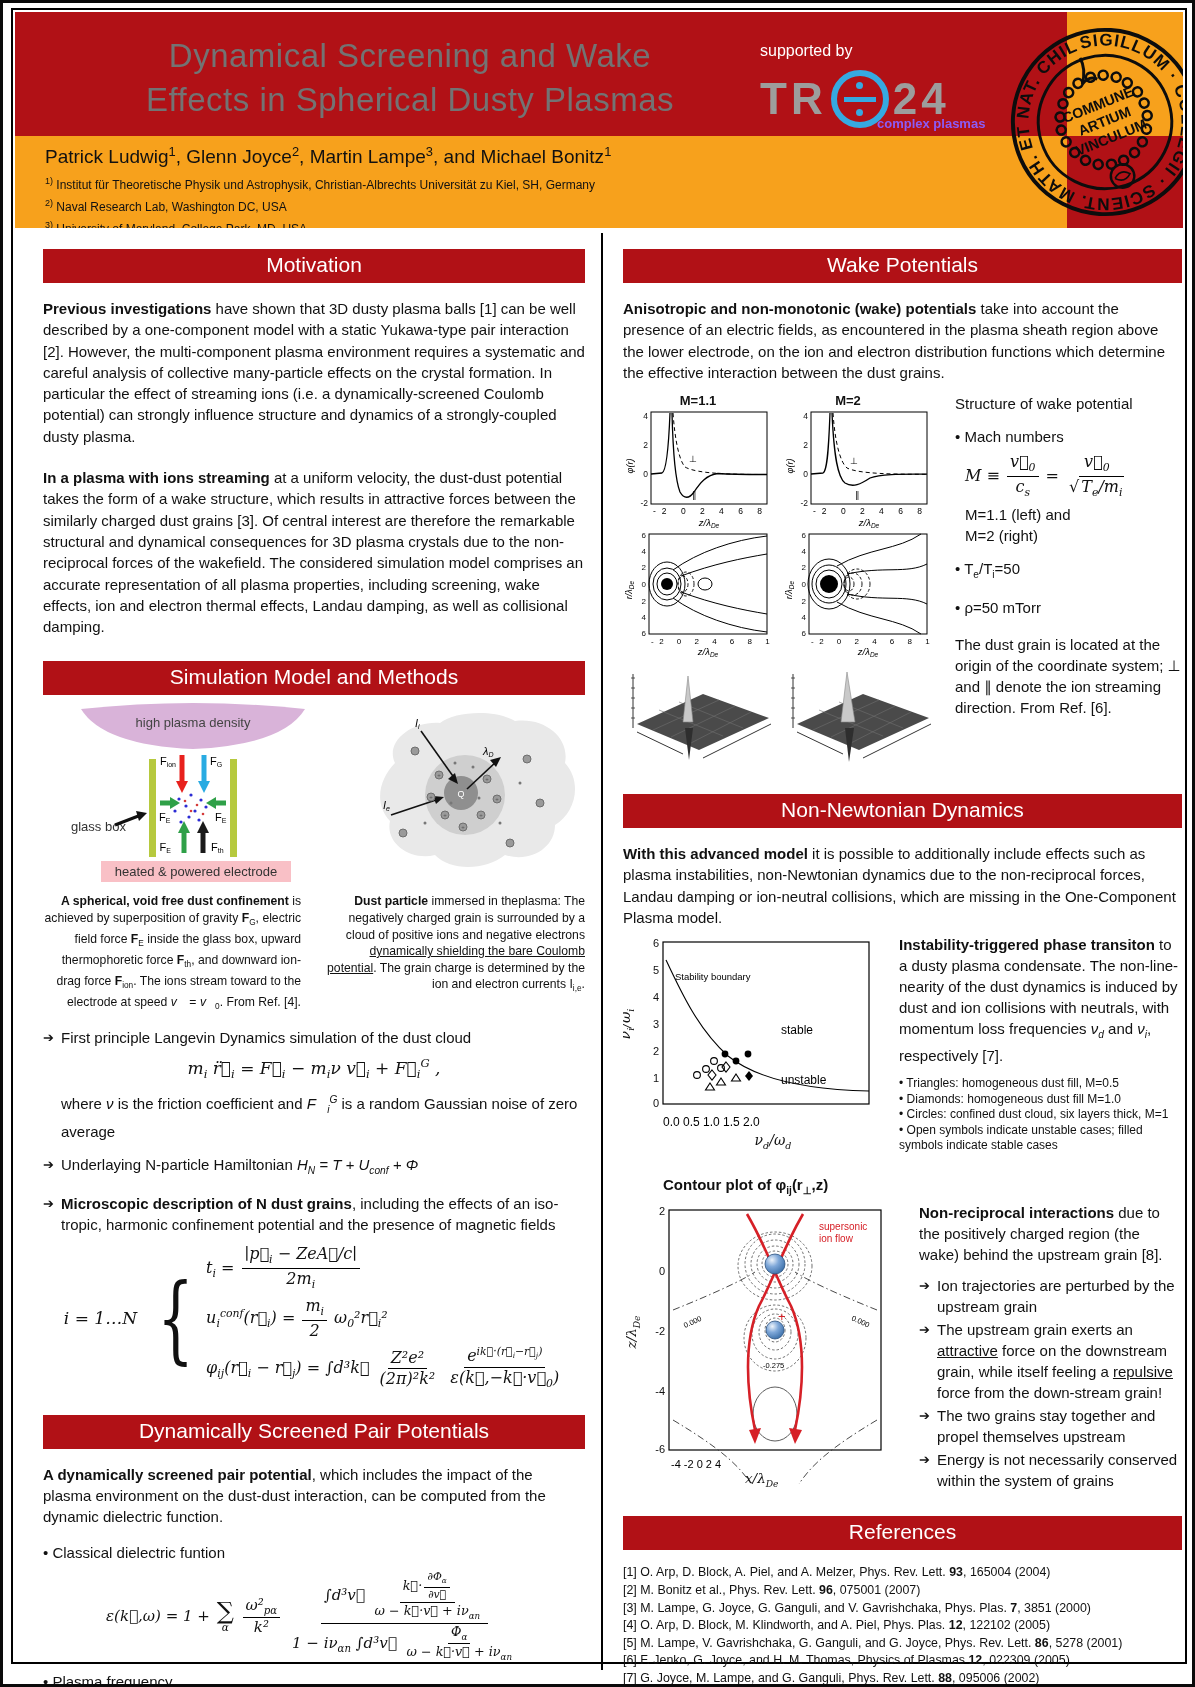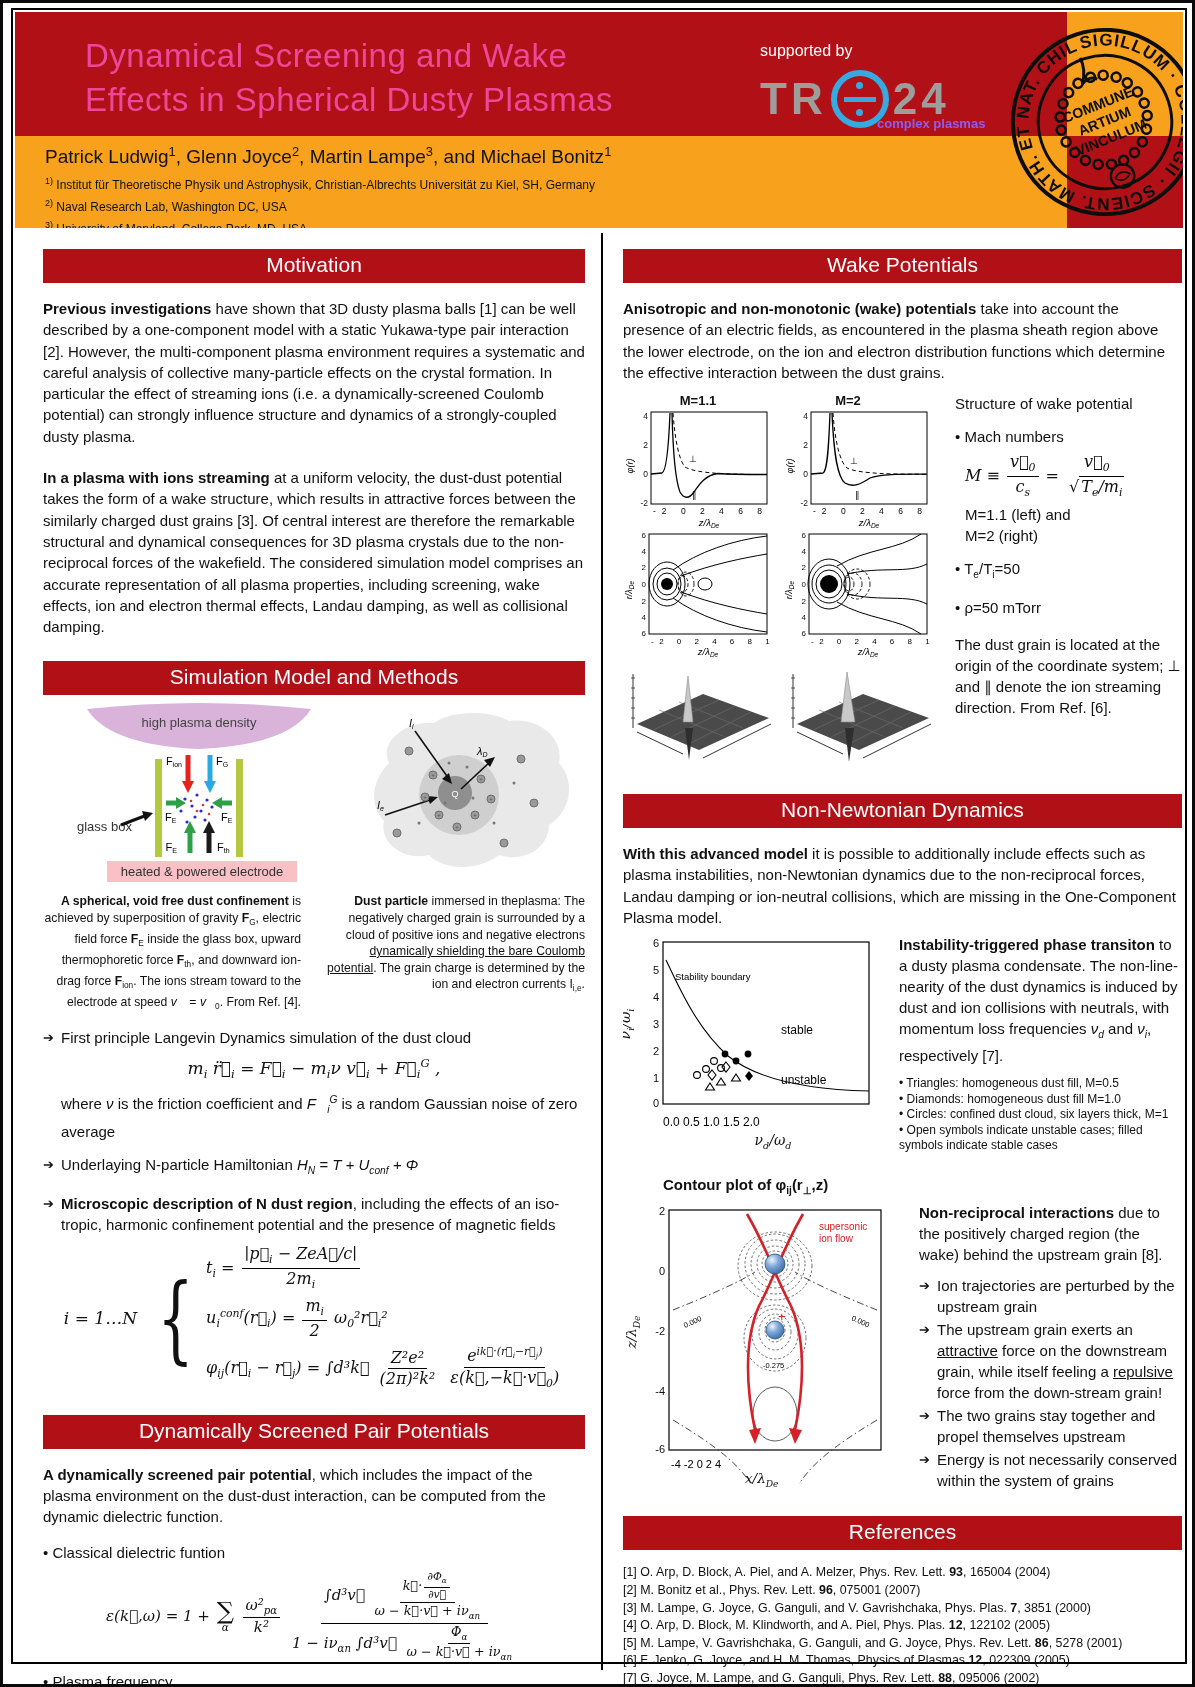--- a/index.html
+++ b/index.html
@@ -8,21 +8,21 @@
   .frame{position:absolute;left:8px;top:5px;width:1172px;height:1652px;border:2px solid #000;}
   
   .header{position:relative;height:216px;margin:2px;overflow:hidden;}
   .hd-cell{position:absolute;}
   .hd-tl{left:0;top:0;width:1052px;height:124px;}
   .hd-bl{left:0;top:124px;width:1052px;height:92px;}
   .hd-tr{left:1052px;top:0;right:0;height:124px;}
   .hd-br{left:1052px;top:124px;right:0;height:92px;}
   .bg-red{background:#b11116;}
   .bg-orange{background:#f7a11c;}
-  .title{position:absolute;left:70px;top:22px;width:650px;text-align:left;color:#ec4899;
+  .title{position:absolute;left:70px;top:22px;width:650px;text-align:center;color:#737373;
          font-size:33px;line-height:44px;font-weight:500;letter-spacing:.5px;}
   .supported{position:absolute;left:745px;top:30px;color:#fff;font-size:16px;}
   .trlogo{position:absolute;left:745px;top:58px;display:flex;align-items:center;}
   .trlogo .g{color:#9d9d9c;font-size:44px;font-weight:bold;letter-spacing:4px;line-height:1;}
   .trcircle{width:46px;height:46px;border:6px solid #36a9e1;border-radius:50%;position:relative;margin:0 4px;}
   .trcircle .bar{position:absolute;left:7px;right:7px;top:50%;height:5px;margin-top:-2.5px;background:#36a9e1;}
   .trcircle .d1,.trcircle .d2{position:absolute;left:50%;width:7px;height:7px;margin-left:-3.5px;border-radius:50%;background:#36a9e1;}
   .trcircle .d1{top:6px;} .trcircle .d2{bottom:6px;}
   .trtag{position:absolute;left:862px;top:104px;color:#8b5cf6;font-weight:bold;font-size:13px;}
   .seal{position:absolute;left:992px;top:12px;}
@@ -45,21 +45,21 @@
   .f>.b{display:block;padding:1px 3px 0;line-height:1.15;}
   .f .f{font-size:85%;}
   .sum{display:inline-flex;flex-direction:column;align-items:center;vertical-align:middle;line-height:.9;margin:0 2px;}
   .sum .sg{font-size:160%;font-style:normal;}
   .sum .sb{font-size:70%;}
   .ov{border-top:1.4px solid #000;padding:0 2px;}
   sub,sup{font-size:68%;}
   .sysrow{display:flex;align-items:center;justify-content:center;margin-top:10px;}
   .brace{font-size:96px;font-weight:100;line-height:.9;transform:scaleX(.6);font-family:"DejaVu Serif",serif;}
   .syseqs{display:flex;flex-direction:column;gap:6px;font-family:"DejaVu Serif",serif;font-style:italic;font-size:16px;}
-  .figrow{display:flex;justify-content:center;margin-top:8px;}
+  .figrow{display:flex;justify-content:space-between;margin-top:8px;}
   .caprow{display:flex;justify-content:space-between;margin-top:10px;text-align:right;}
   .caprow>div{width:258px;}
   u{text-decoration:underline;}
   
   .wakeblk{display:flex;margin-top:10px;}
   .wplots{width:318px;flex:none;}
   .wlabels{display:flex;font-size:13px;font-weight:bold;}
   .wlabels span{width:150px;text-align:center;}
   .wrow{display:flex;gap:8px;}
   .wside{flex:1;padding-left:14px;font-size:15px;line-height:21px;}
@@ -279,21 +279,21 @@
         <div class="eqline">m<sub>i</sub> r̈⃗<sub>i</sub> = F⃗<sub>i</sub> − m<sub>i</sub>ν v⃗<sub>i</sub> + F⃗<sub>i</sub><sup>G</sup> ,</div>
         <div class="para" style="margin:2px 0 0 18px">where <i>ν</i> is the friction coefficient and <i>F⃗<sub>i</sub><sup>G</sup></i> is a random Gaussian noise of zero average</div>
 
         <div class="bullet">
           <span class="arr">➔</span>
           <span>Underlaying N-particle Hamiltonian <i>H<sub>N</sub> = T + U<sub>conf</sub> + Φ</i></span>
         </div>
 
         <div class="bullet">
           <span class="arr">➔</span>
-          <span><b>Microscopic description of N dust region</b>, including the effects of an iso-tropic, harmonic confinement potential and the presence of magnetic fields</span>
+          <span><b>Microscopic description of N dust grains</b>, including the effects of an iso-tropic, harmonic confinement potential and the presence of magnetic fields</span>
         </div>
 
         <div class="sysrow">
           <span style="font-family:'DejaVu Serif',serif;font-style:italic;font-size:17px;margin-right:8px">i = 1…N</span>
           <span class="brace">{</span>
           <span class="syseqs">
             <span>t<sub>i</sub> = <span class="f">
                   <span class="t">∣p⃗<sub>i</sub> − ZeA⃗/c∣</span>
                   <span class="b">2m<sub>i</sub></span>
                 </span></span>

